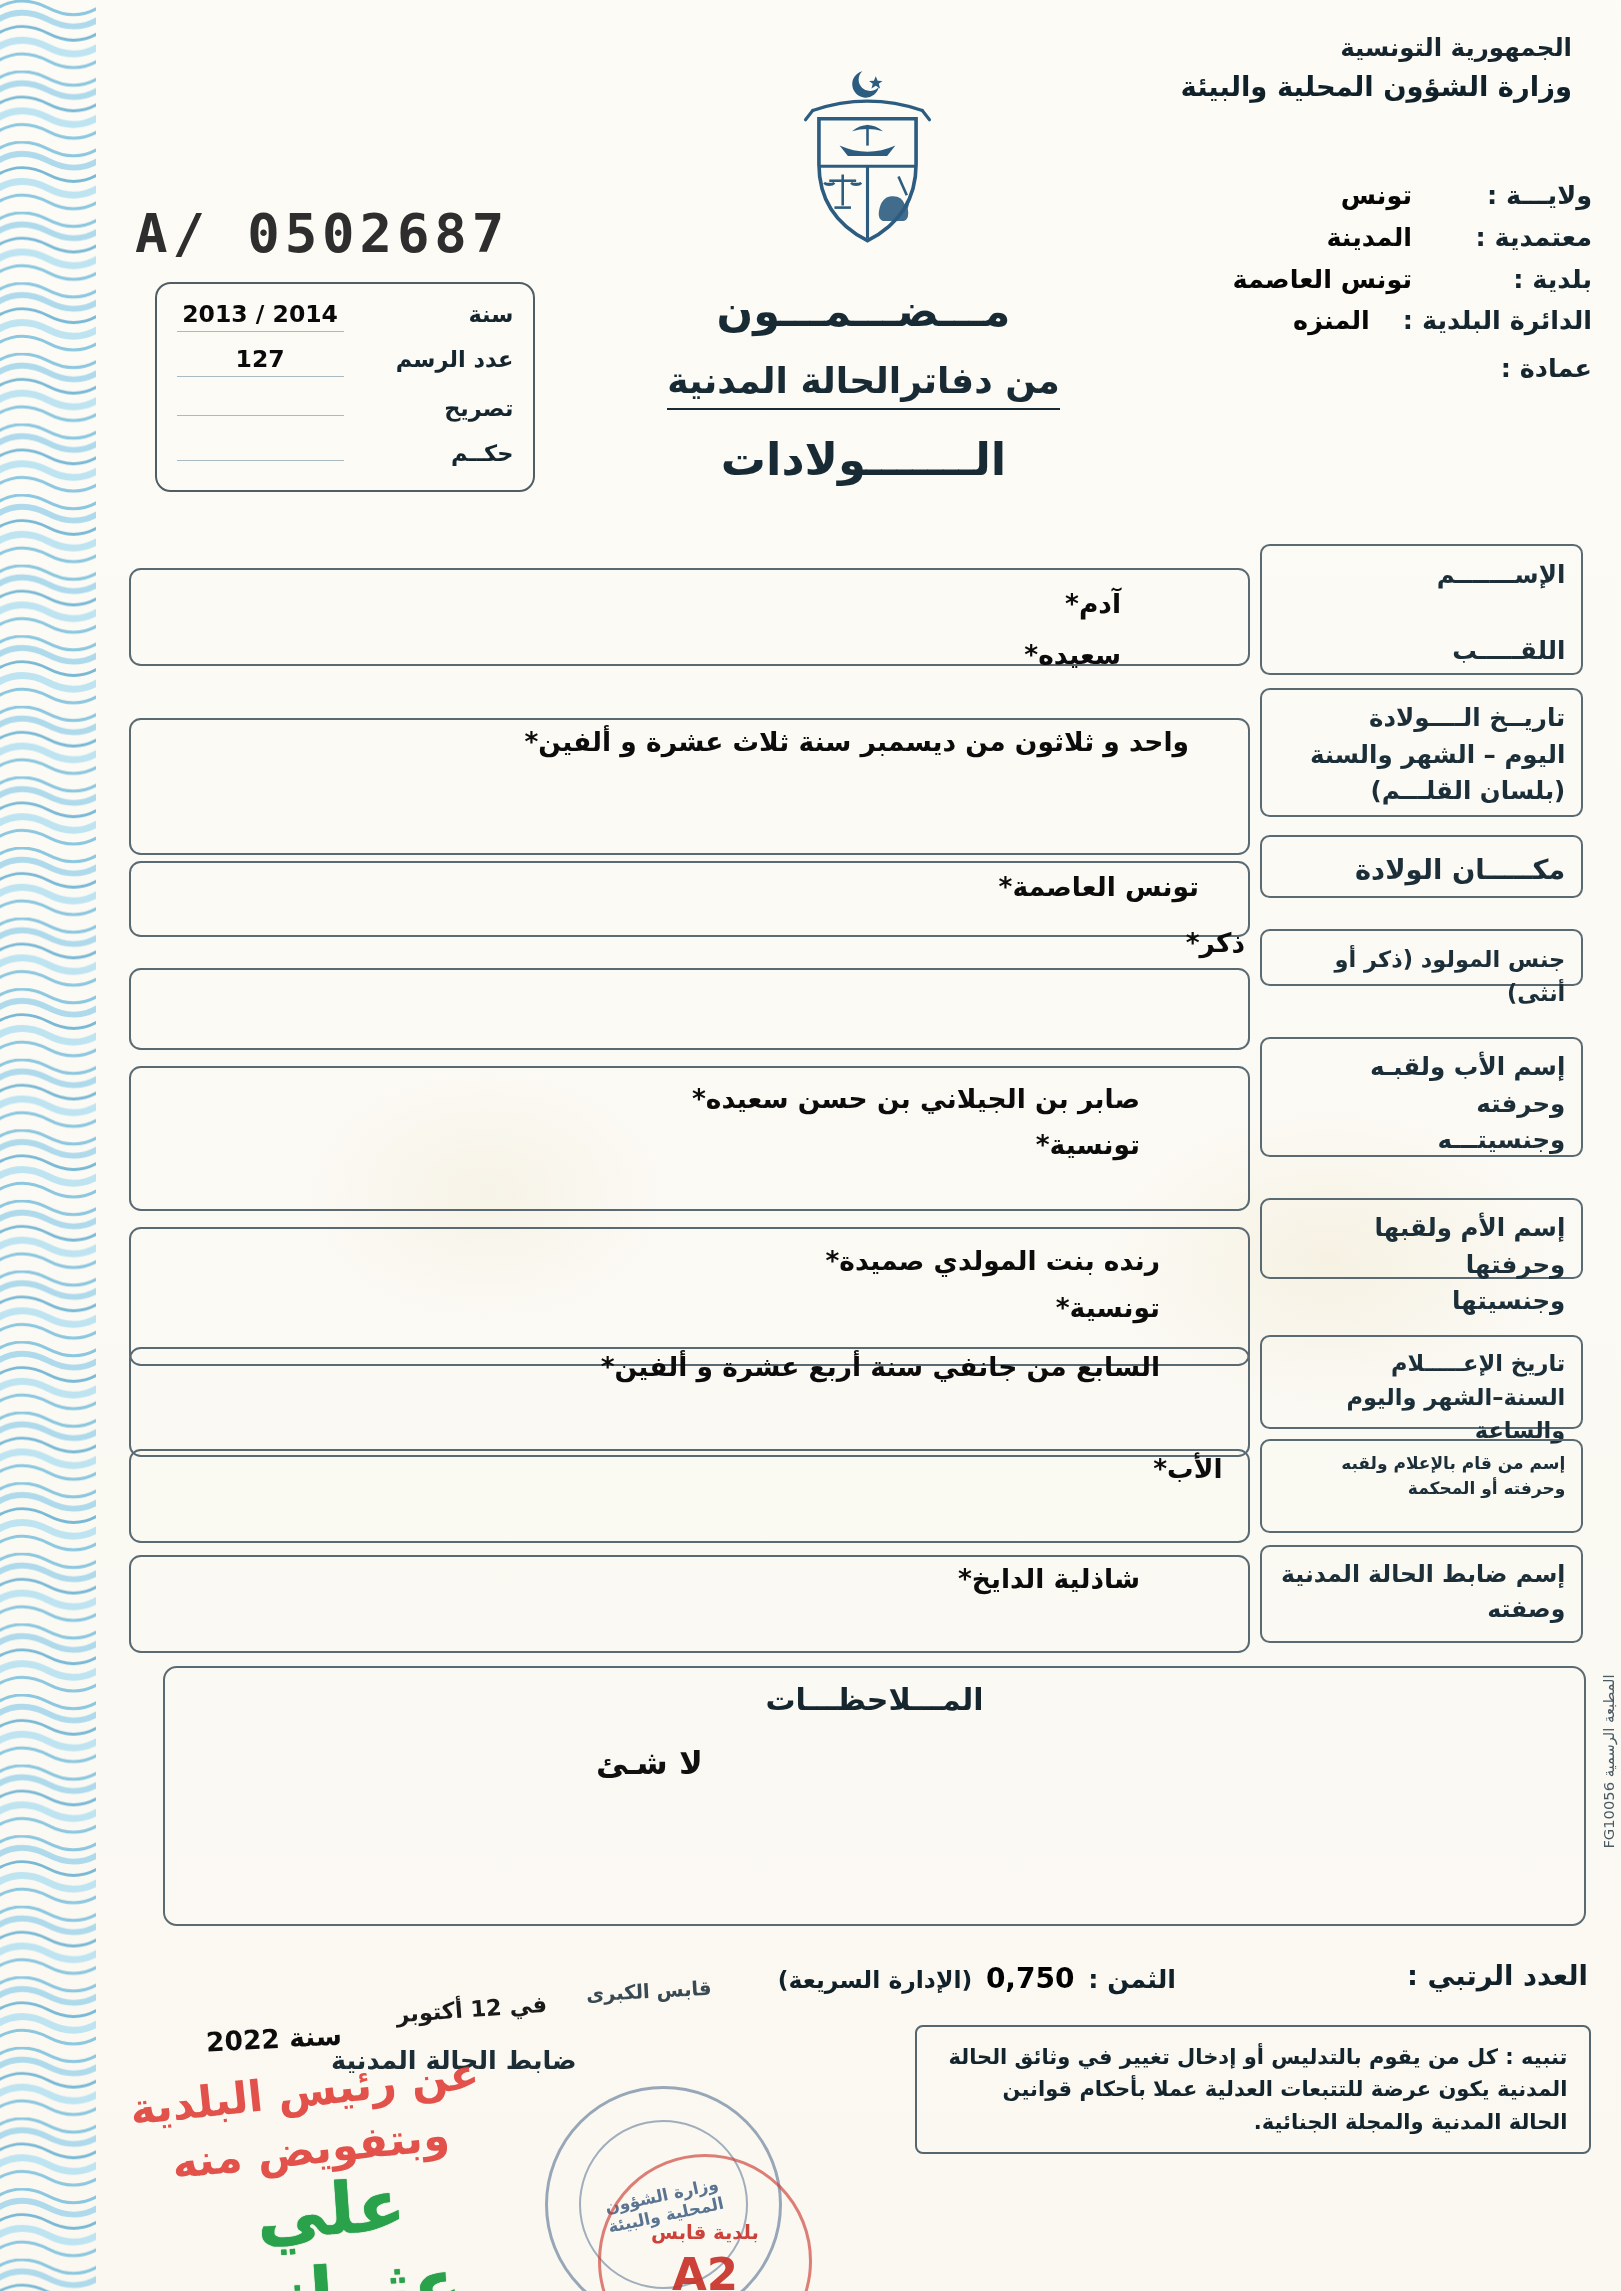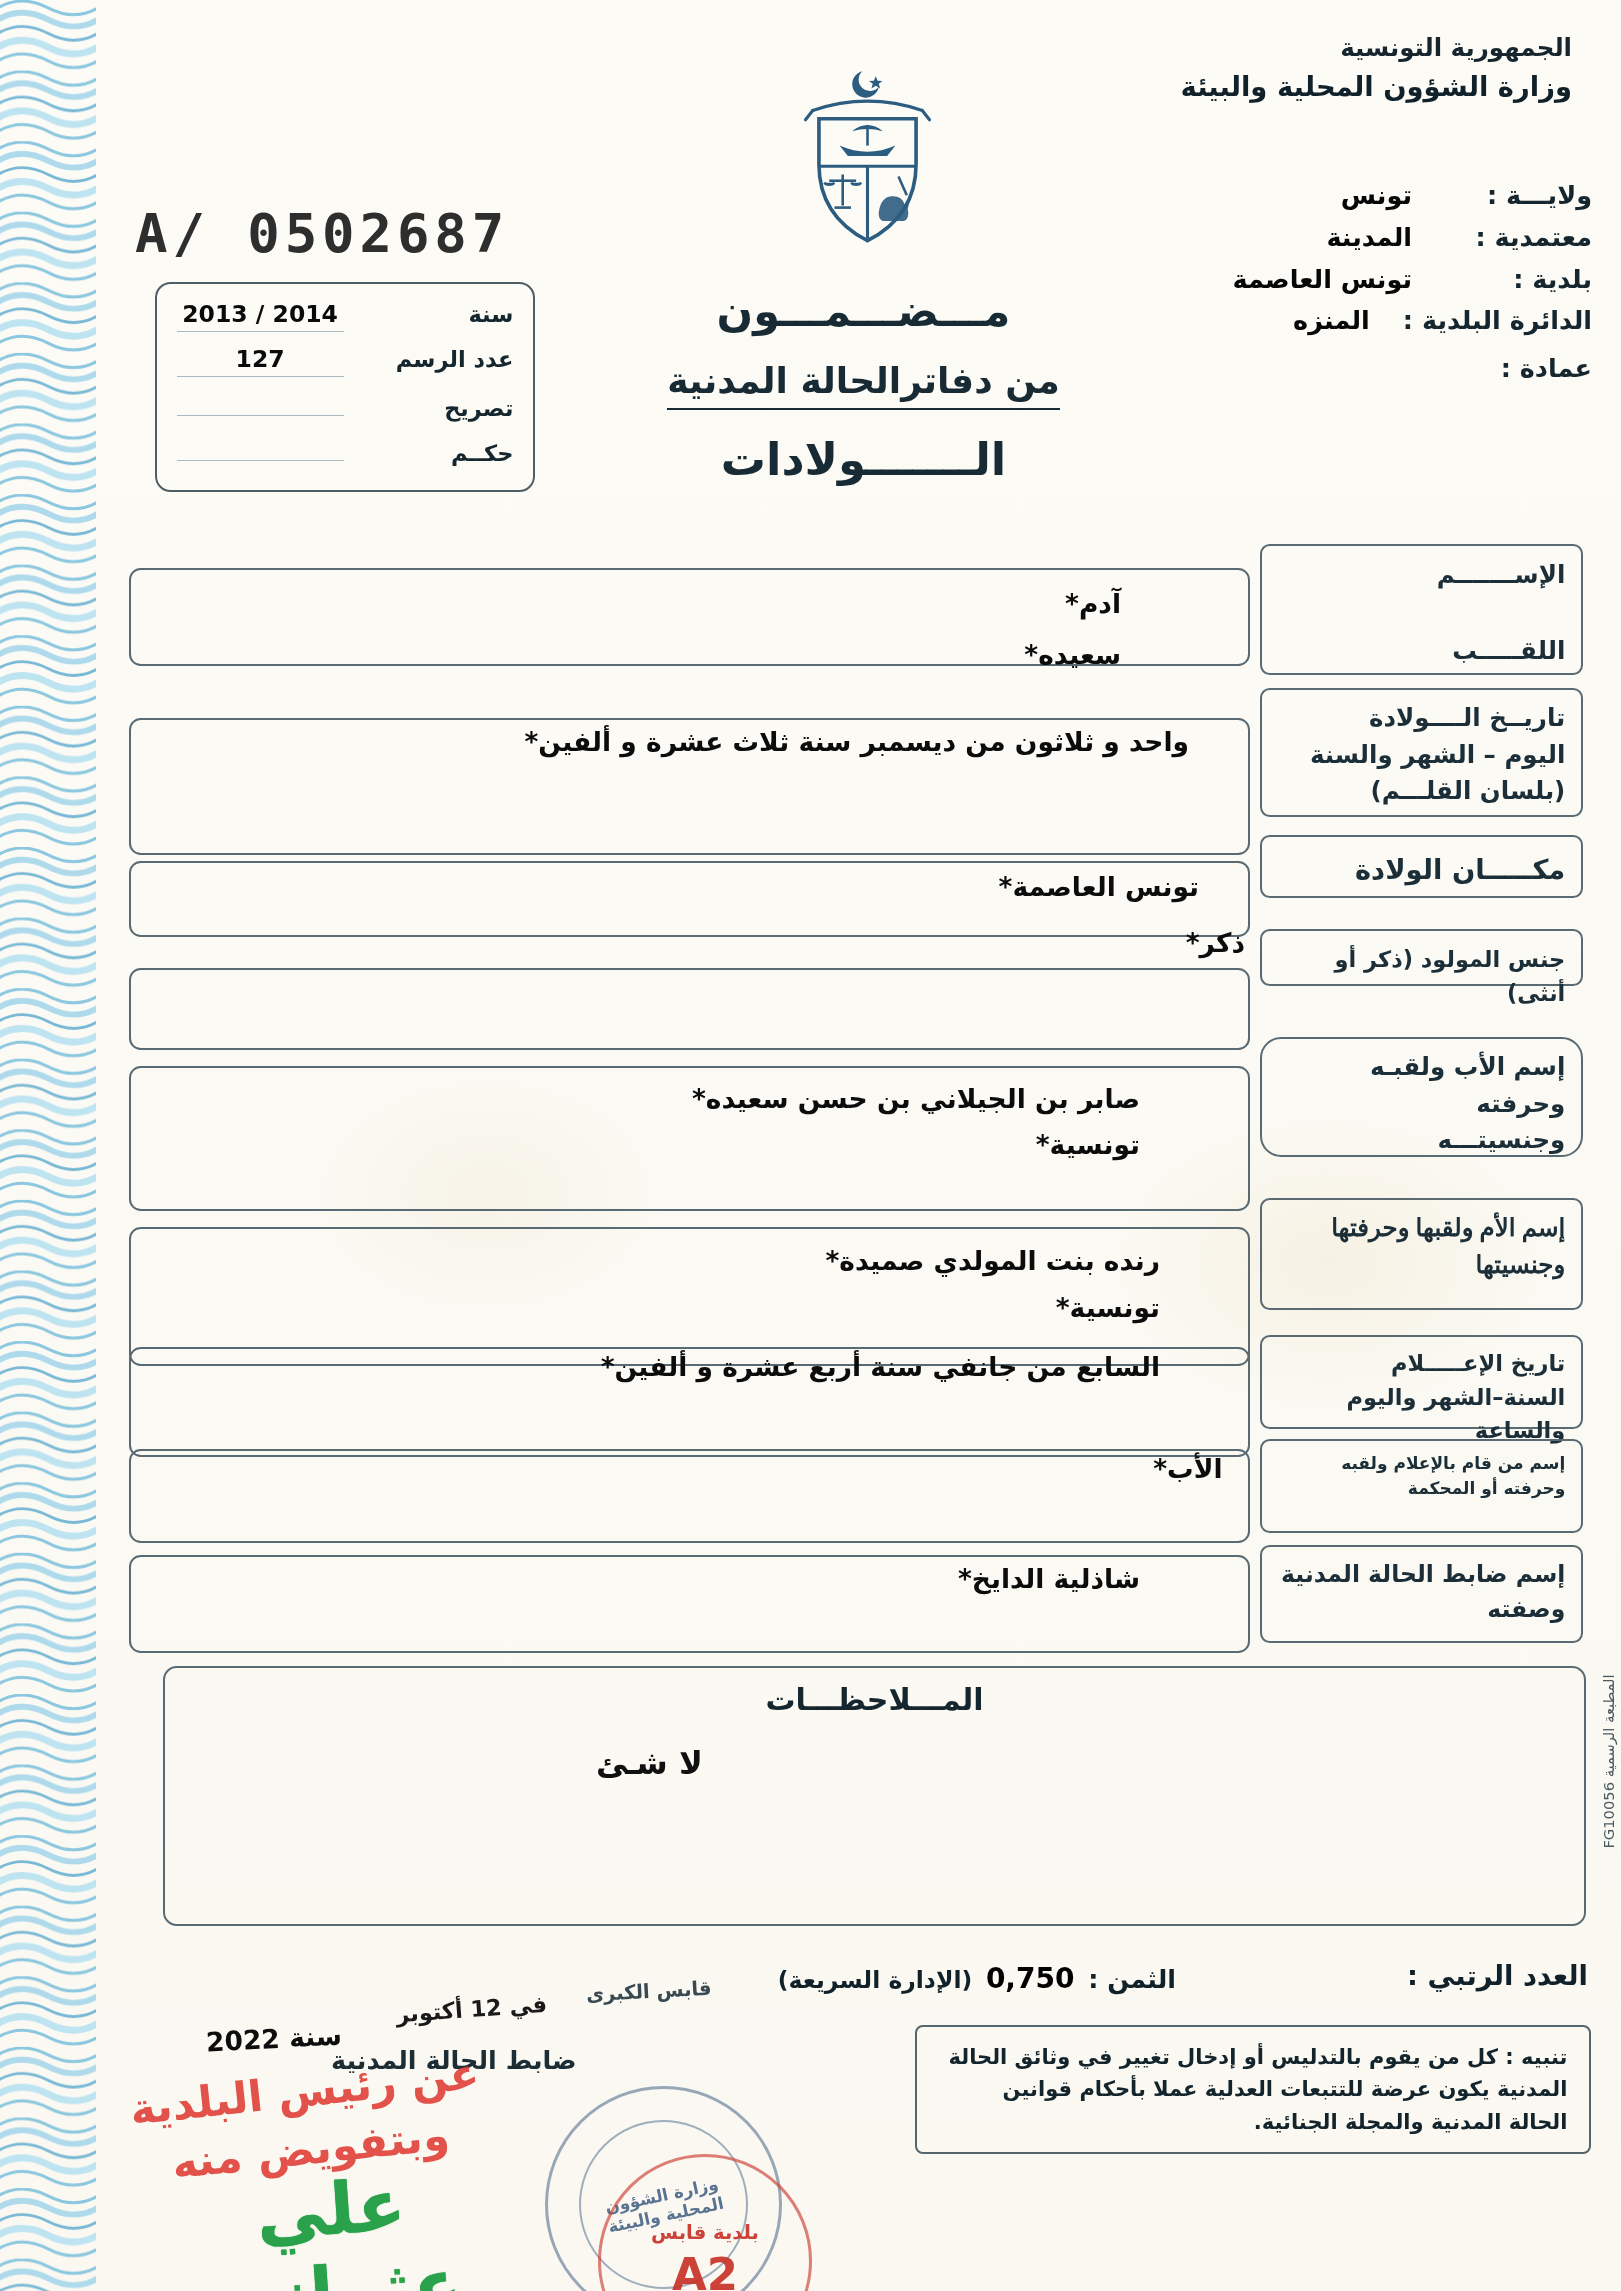--- a/index.html
+++ b/index.html
@@ -176,26 +176,26 @@
 (بلسان القلـــم)</div>
   <div class="vb" style="top:718px;height:137px;padding:5.9px 59px 0 19.6px;">واحد و ثلاثون من ديسمبر سنة ثلاث عشرة و ألفين*</div>
 
   <div class="lb" style="top:835px;height:63px;font-size:27.4px;padding-top:11.8px;">مكـــــان الولادة</div>
   <div class="vb" style="top:861px;height:76px;padding:7.8px 49px 0 19.6px;">تونس العاصمة*</div>
 
   <div class="lb" style="top:929px;height:57px;padding-top:11.8px;font-size:22.5px;">جنس المولود (ذكر أو أنثى)</div>
   <div class="sex-val">ذكر*</div>
   <div class="vb" style="top:968px;height:82px;"></div>
 
-  <div class="lb" style="top:1037px;height:120px;border-radius:21px;">إسم الأب ولقبـه وحرفته
+  <div class="lb" style="top:1037px;height:120px;">إسم الأب ولقبـه وحرفته
 وجنسيتـــه</div>
   <div class="vb" style="top:1066px;height:145px;padding:7.8px 108px 0 19.6px;line-height:1.75;">صابر بن الجيلاني بن حسن سعيده*
 تونسية*</div>
 
-  <div class="lb" style="top:1198px;height:112px;font-family:Liberation Serif, serif;">إسم الأم ولقبها وحرفتها
+  <div class="lb" style="top:1198px;height:81px;">إسم الأم ولقبها وحرفتها
 وجنسيتها</div>
   <div class="vb" style="top:1227px;height:139px;padding:7.8px 88px 0 19.6px;line-height:1.8;">رنده بنت المولدي صميدة*
 تونسية*</div>
 
   <div class="lb" style="top:1335px;height:94px;font-size:22.5px;">تاريخ الإعـــــلام
 السنة–الشهر واليوم والساعة</div>
   <div class="vb" style="top:1347px;height:110px;padding:2px 88px 0 19.6px;">السابع من جانفي سنة أربع عشرة و ألفين*</div>
 
   <div class="lb" style="top:1439px;height:94px;font-size:17px;">إسم من قام بالإعلام ولقبه
 وحرفته أو المحكمة</div>

